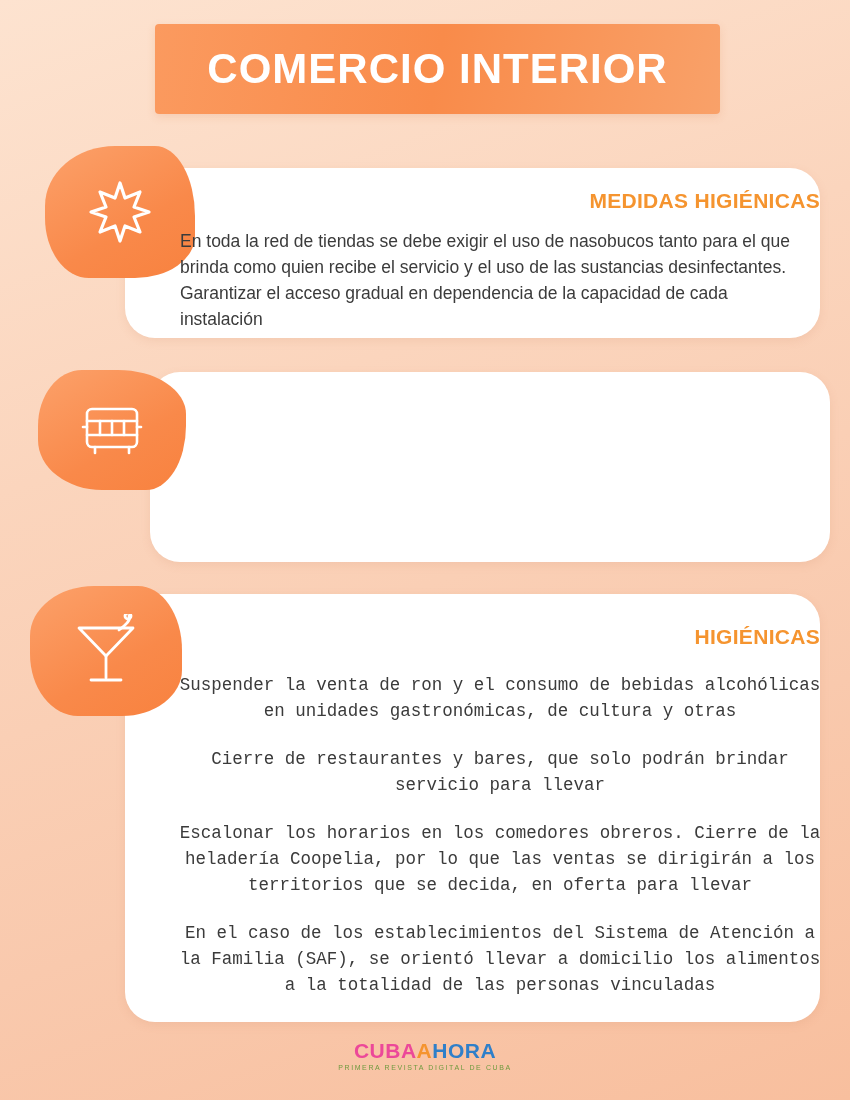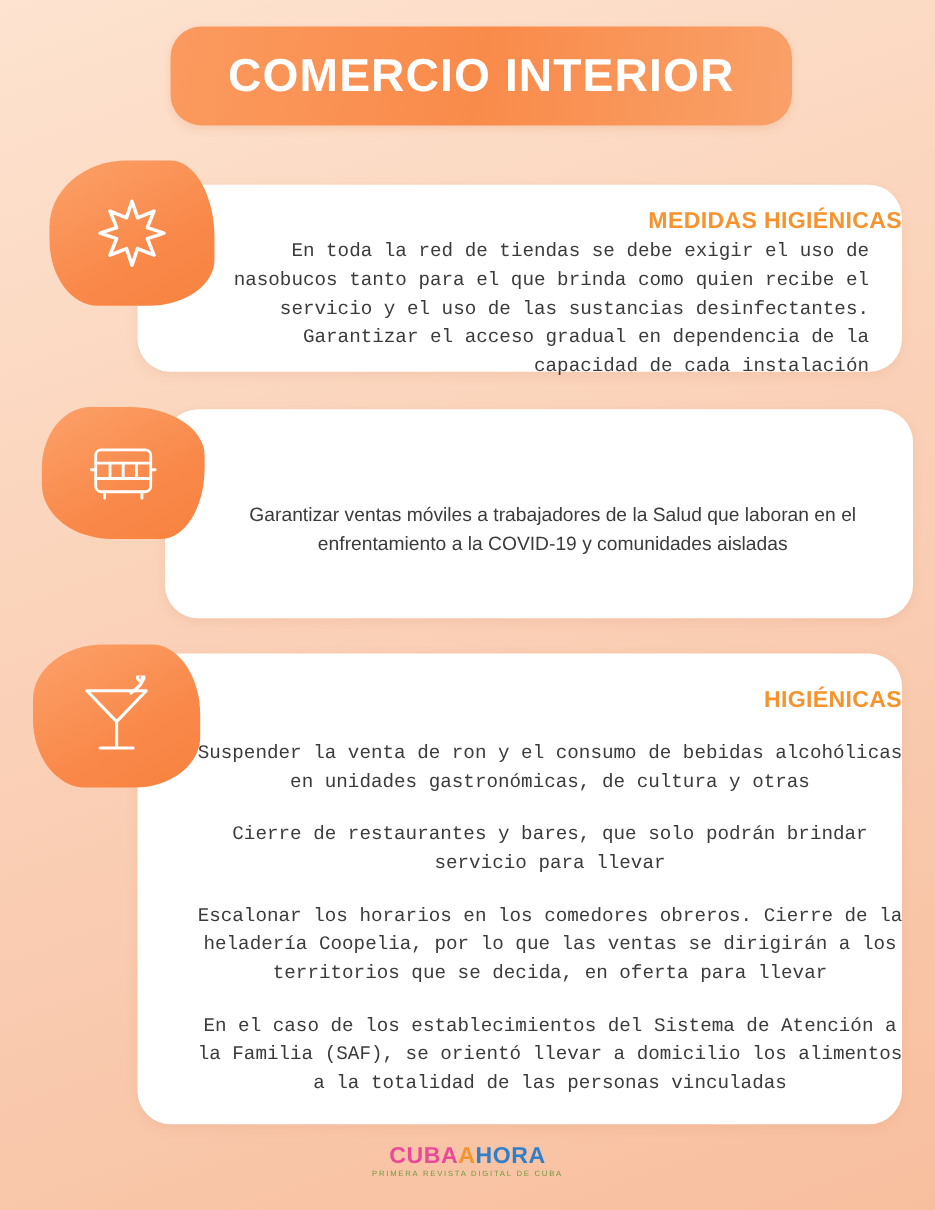--- a/index.html
+++ b/index.html
@@ -20,21 +20,21 @@
   }
 
   
   .title-banner {
     position: absolute;
     top: 24px;
     left: 155px;
     width: 565px;
     height: 90px;
     background: linear-gradient(100deg, #fb9a5f 0%, #f98b4a 50%, #f9a169 100%);
-    border-radius: 28px;
+    border-radius: 4px;
     display: flex;
     align-items: center;
     justify-content: center;
     box-shadow: 0 3px 8px rgba(214,120,70,0.18);
   }
   .title-banner .title-text {
     color: #ffffff;
     font-size: 42px;
     font-weight: bold;
     letter-spacing: 1px;
@@ -87,23 +87,22 @@
   .t3 { position: absolute; top: 625px; left: 125px; width: 695px; }
 
   
   .body-text {
     color: #3b3b3b;
     font-size: 17.5px;
     line-height: 26px;
     font-family: "Liberation Sans", sans-serif;
   }
   .p1 {
-    position: absolute; top: 216px; left: 180px; width: 610px;
-    text-align: right;
-    font-family: Liberation Mono, monospace;
+    position: absolute; top: 228px; left: 180px; width: 610px;
+    text-align: left;
   }
   .p2 {
     position: absolute; top: 455px; left: 190px; width: 625px;
     text-align: center;
   }
   .gastro-list {
     position: absolute;
     top: 672px;
     left: 175px;
     width: 650px;
@@ -173,21 +172,20 @@
           <line x1="47" y1="20" x2="47" y2="34"></line>
           <line x1="18" y1="46" x2="18" y2="52"></line>
           <line x1="52" y1="46" x2="52" y2="52"></line>
           <line x1="6" y1="26" x2="10" y2="26"></line>
           <line x1="60" y1="26" x2="64" y2="26"></line>
         </g>
       </svg>
     </span>
   </div>
 
-  <div class="body-text p2">Garantizar ventas móviles a trabajadores de la Salud que laboran en el enfrentamiento a la COVID-19 y comunidades aisladas</div>
 
   <div class="card card-3"></div>
 
   <div class="blob blob-3">
     <span>
       <svg width="70" height="74" viewBox="0 0 70 74">
         <g fill="none" stroke="#ffffff" stroke-width="2.8" stroke-linejoin="round" stroke-linecap="round">
           <path d="M8 14 L62 14 L35 42 Z"></path>
           <line x1="35" y1="42" x2="35" y2="64"></line>
           <line x1="20" y1="66" x2="50" y2="66"></line>

